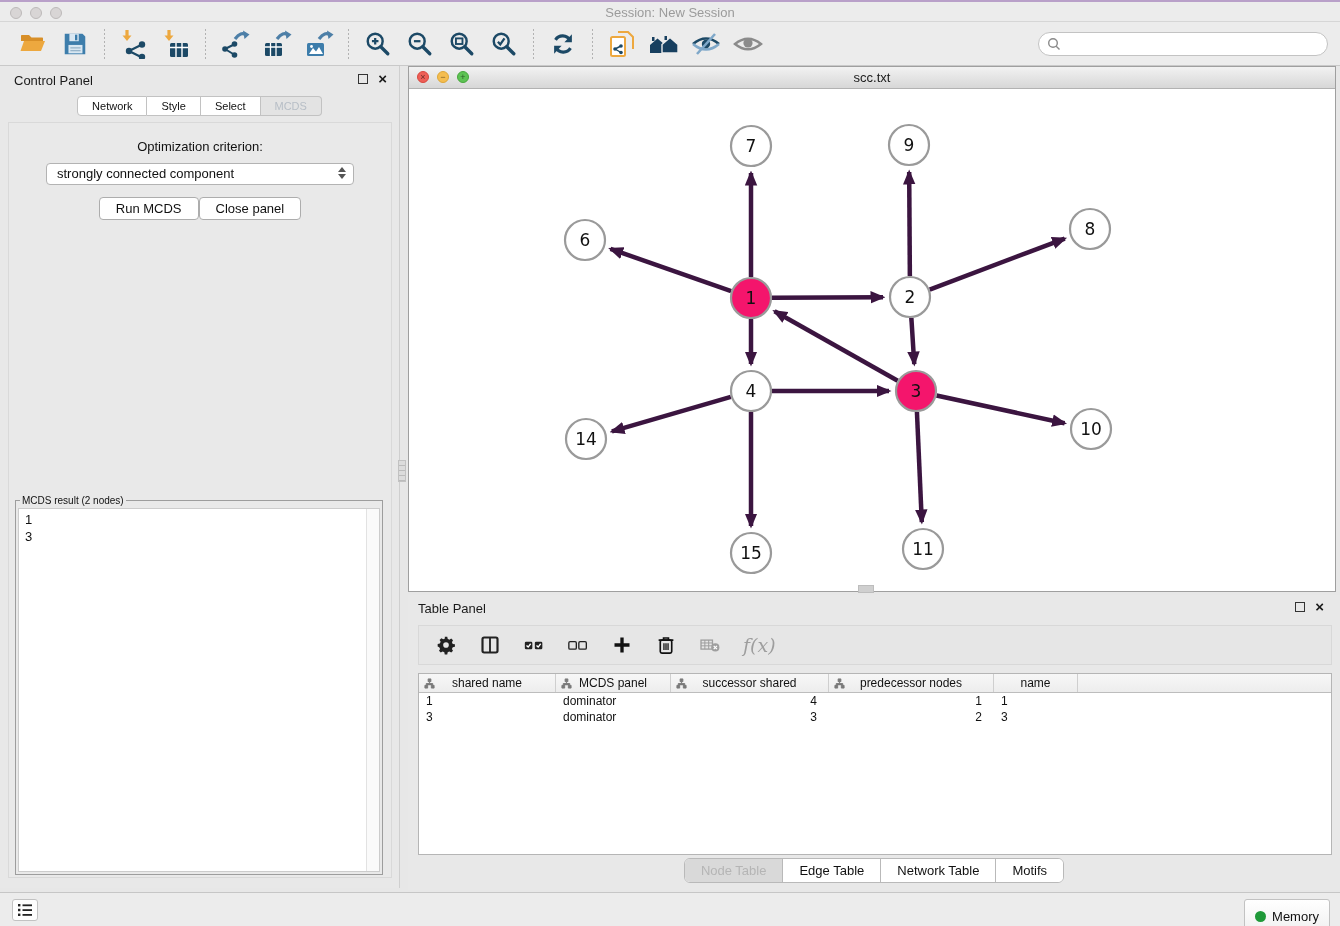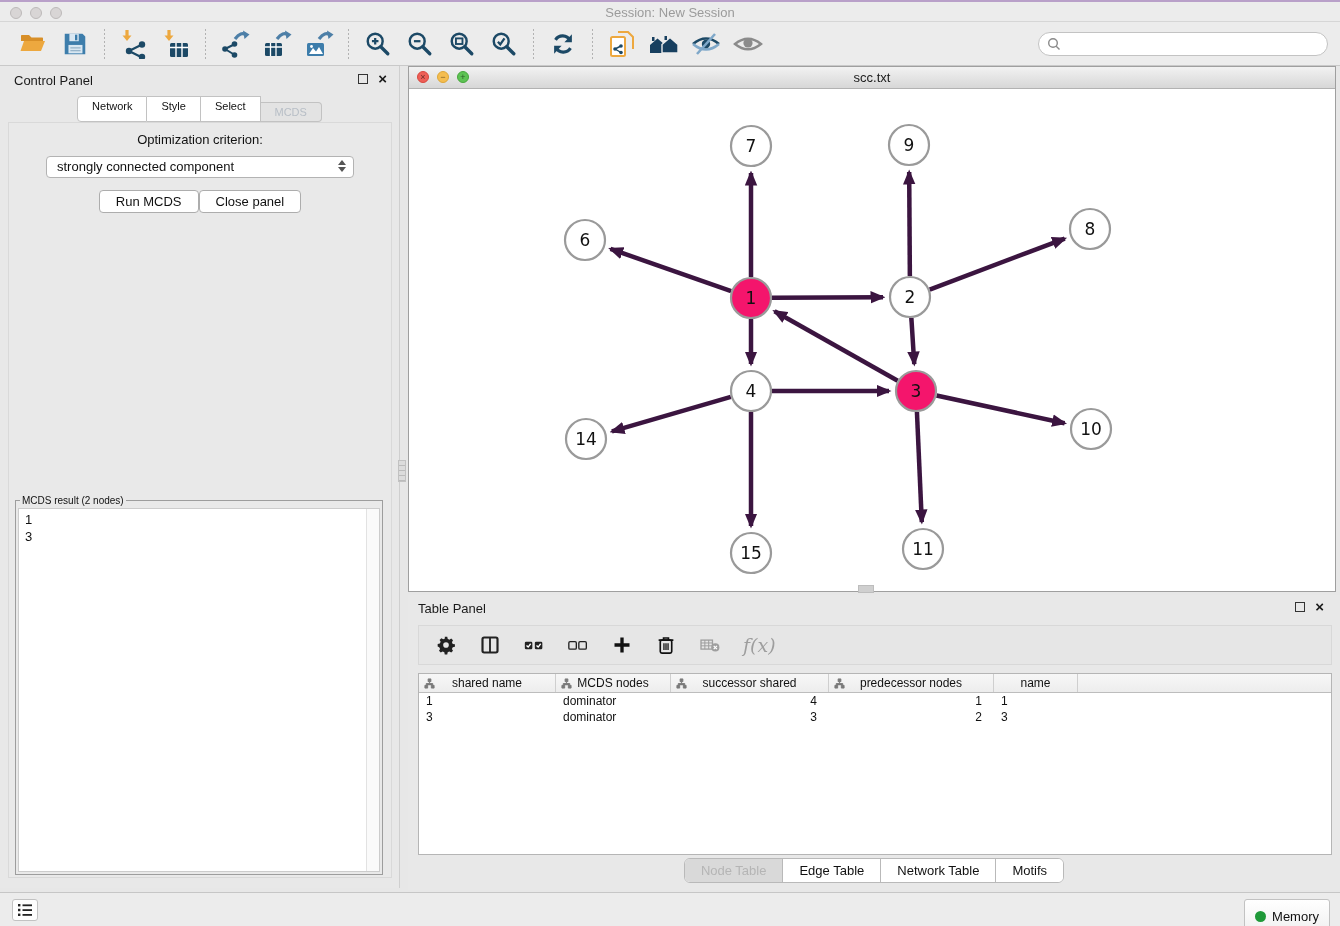--- a/index.html
+++ b/index.html
@@ -39,26 +39,26 @@
   .panel-head { position:relative; height:28px; }
   .panel-title { position:absolute; left:14px; top:7px; font-size:13px; color:#1a1a1a; }
   .panel-btns { position:absolute; right:12px; top:7px; display:flex; gap:10px; align-items:center; }
   .float-box { width:10px; height:10px; border:1.5px solid #333; background:transparent; }
   .close-x { font-size:15px; font-weight:bold; color:#1a1a1a; line-height:12px; }
 
   .cp-tabs { position:absolute; left:0; right:0; top:30px; display:flex; justify-content:center; }
   .cp-tab { font-size:11px; padding:3px 14px; background:#fff; border:1px solid #c2c2c2;
     border-left:none; color:#111; }
   .cp-tab:first-child { border-left:1px solid #c2c2c2; border-radius:4px 0 0 4px; }
-  .cp-tab:last-child { border-radius:0 4px 4px 0;margin-top:6px; }
+  .cp-tab:last-child { border-radius:0 4px 4px 0; }
   .cp-tab.active { background:#e3e3e3; color:#b7bec6; }
 
   .cp-content { position:absolute; left:8px; right:7px; top:56px; bottom:10px;
     background:#e9e9e9; border:1px solid #d9d9d9; }
-  .opt-label { margin-top:9px; text-align:center; font-size:13px; color:#111; }
+  .opt-label { margin-top:16px; text-align:center; font-size:13px; color:#111; }
   .select-box { position:relative; margin:9px auto 0; width:308px; height:22px; background:#fff;
     border:1px solid #b3b3b3; border-radius:4px; font-size:13px; line-height:20px;
     padding-left:10px; color:#111; }
   .stepper { position:absolute; right:7px; top:3px; display:flex; flex-direction:column; gap:2px; }
   .tri-up { width:0; height:0; border-left:4px solid transparent; border-right:4px solid transparent;
     border-bottom:5px solid #555; }
   .tri-down { width:0; height:0; border-left:4px solid transparent; border-right:4px solid transparent;
     border-top:5px solid #555; }
   .btn-row { margin-top:12px; display:flex; justify-content:center; gap:0; }
   .push-btn { font-size:13px; background:#fff; border:1px solid #adadad; border-radius:4px;
@@ -480,21 +480,21 @@
             </svg>
         </span>
         <span>shared name</span>
       </div>
       <div class="th-cell">
         <span class="tree-ic">
           <svg width="11" height="11" viewBox="0 0 12 12">
               <path d="M4.5 1h3v3h-3zM1 8h3v3H1zM8 8h3v3H8zM6 4v2M2.5 8V6h7v2" stroke="#7a7a7a" fill="#7a7a7a" stroke-width="1"></path>
             </svg>
         </span>
-        <span>MCDS nodes</span>
+        <span>MCDS panel</span>
       </div>
       <div class="th-cell">
         <span class="tree-ic">
           <svg width="11" height="11" viewBox="0 0 12 12">
               <path d="M4.5 1h3v3h-3zM1 8h3v3H1zM8 8h3v3H8zM6 4v2M2.5 8V6h7v2" stroke="#7a7a7a" fill="#7a7a7a" stroke-width="1"></path>
             </svg>
         </span>
         <span>successor shared</span>
       </div>
       <div class="th-cell">

